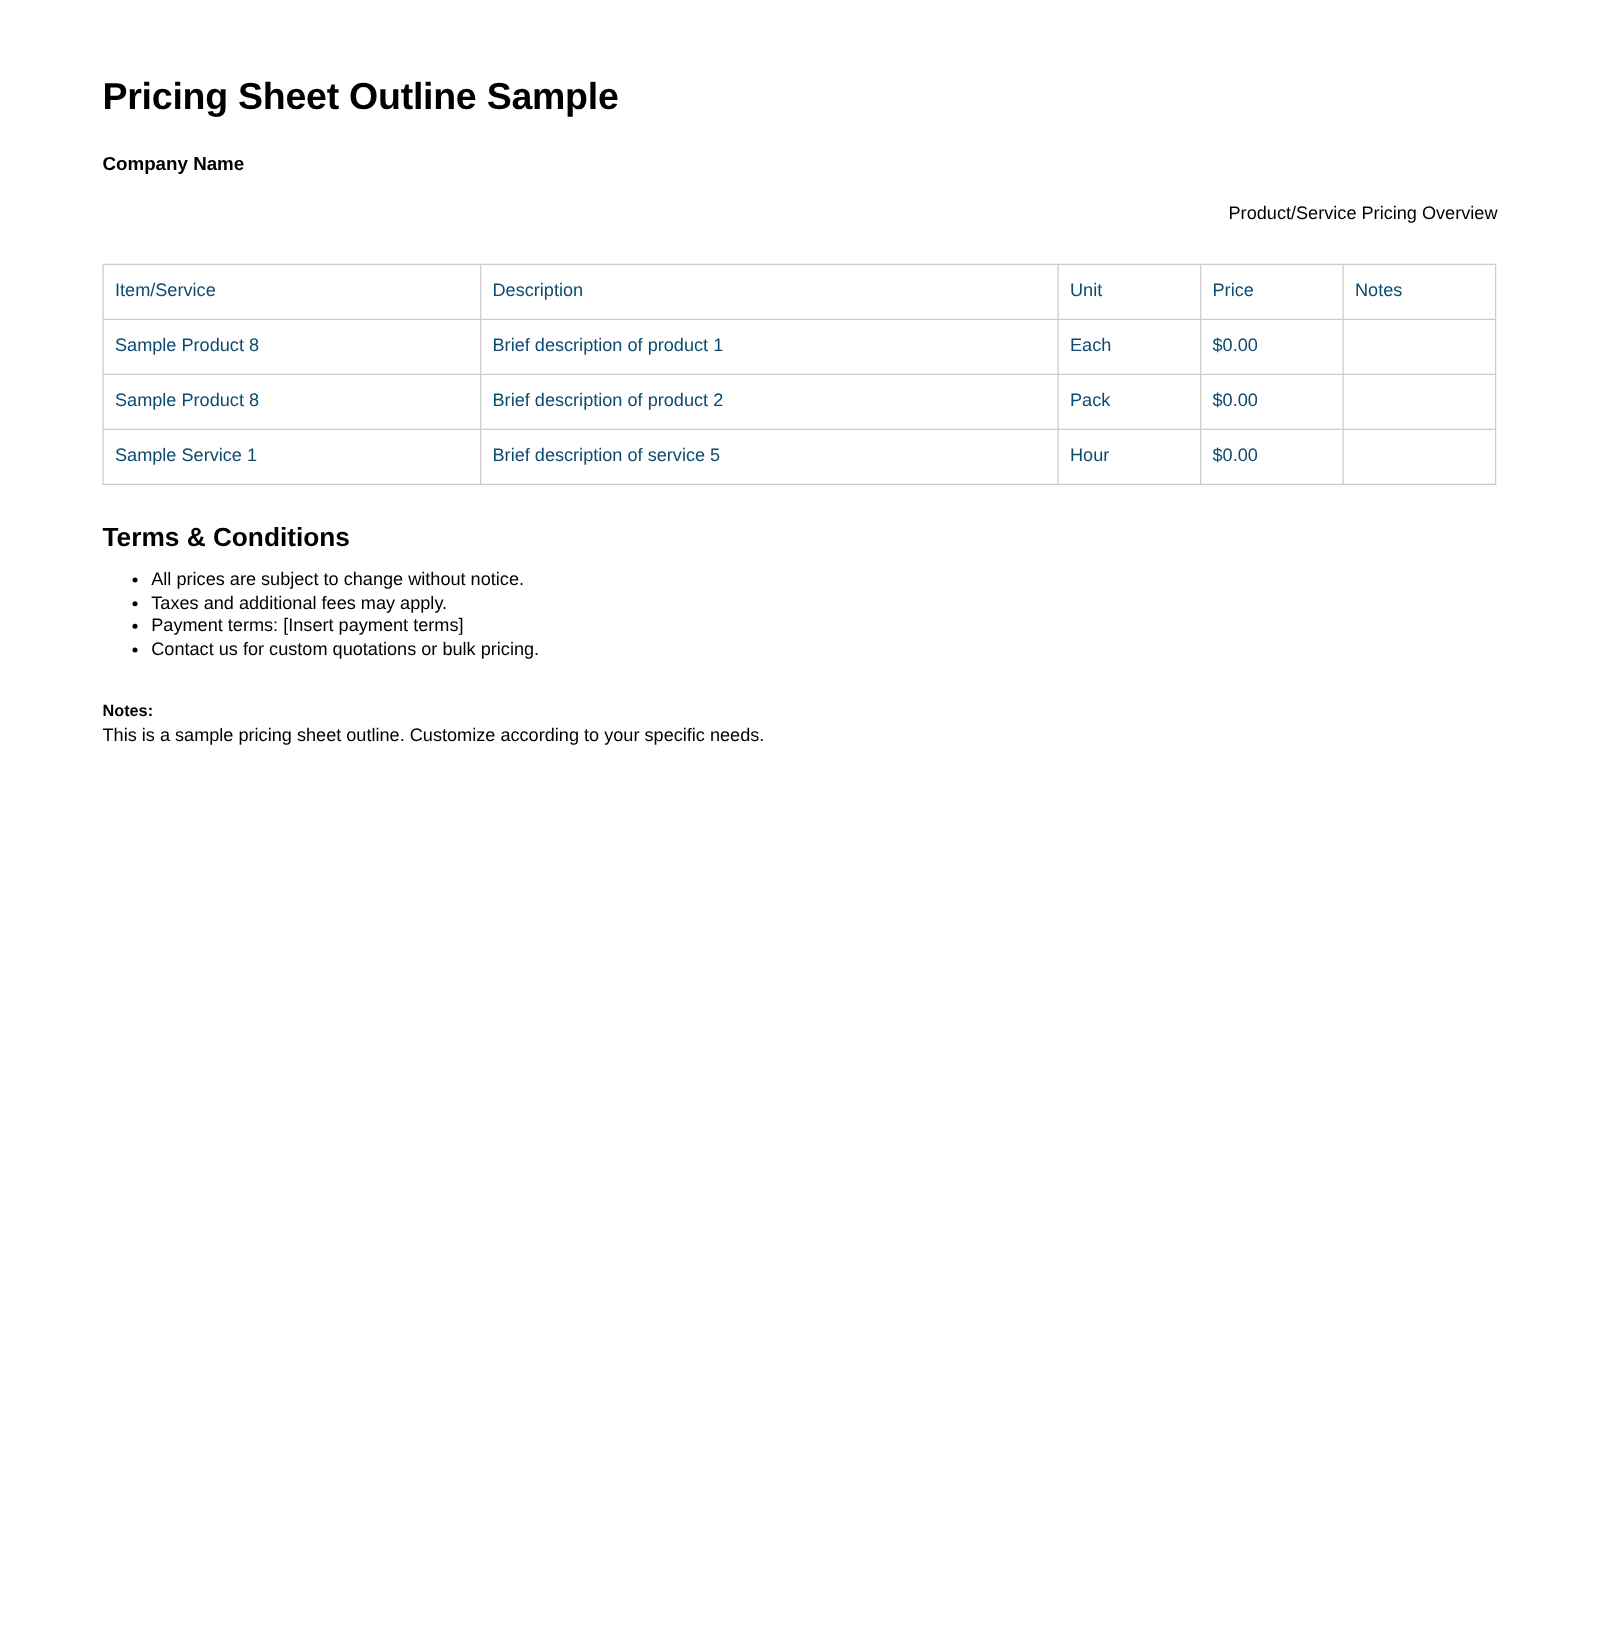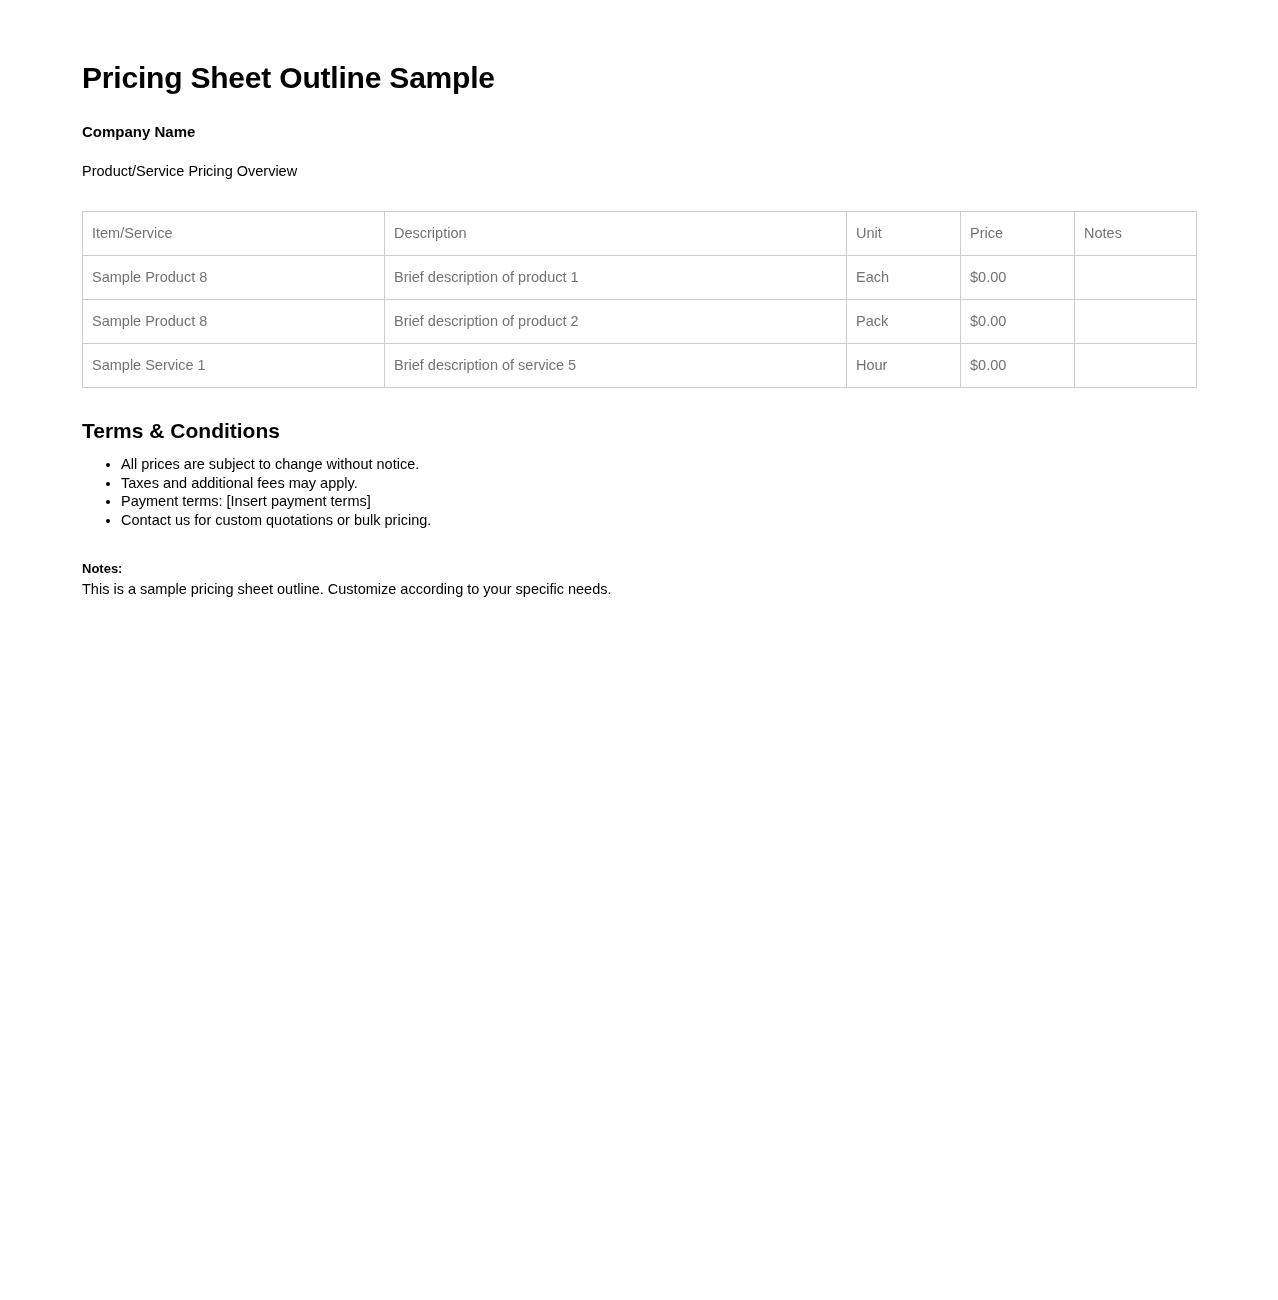--- a/index.html
+++ b/index.html
@@ -29,37 +29,38 @@
     font-size: 15px;
     font-weight: bold;
     line-height: 1.2;
     margin: 27px 0 0 0;
   }
   .subtitle {
     font-size: 14.5px;
     line-height: 1.3;
     margin: 21px 0 0 0;
     font-weight: normal;
+    text-align: right;
   }
   table.pricing {
     border-collapse: collapse;
     width: 1114px;
     margin-top: 30px;
     table-layout: fixed;
   }
   table.pricing th,
   table.pricing td {
     border: 1px solid #cccccc;
     font-size: 14.5px;
     font-weight: normal;
     text-align: left;
     vertical-align: middle;
     padding: 11px 9px 11px 9px;
     height: 21px;
-    color: #737373;
+    color: #0c4a6e;
     overflow: hidden;
     white-space: nowrap;
   }
   table.pricing col.c-item { width: 302px; }
   table.pricing col.c-desc { width: 462px; }
   table.pricing col.c-unit { width: 114px; }
   table.pricing col.c-price { width: 114px; }
   table.pricing col.c-notes { width: 122px; }
 
   .terms-title {

